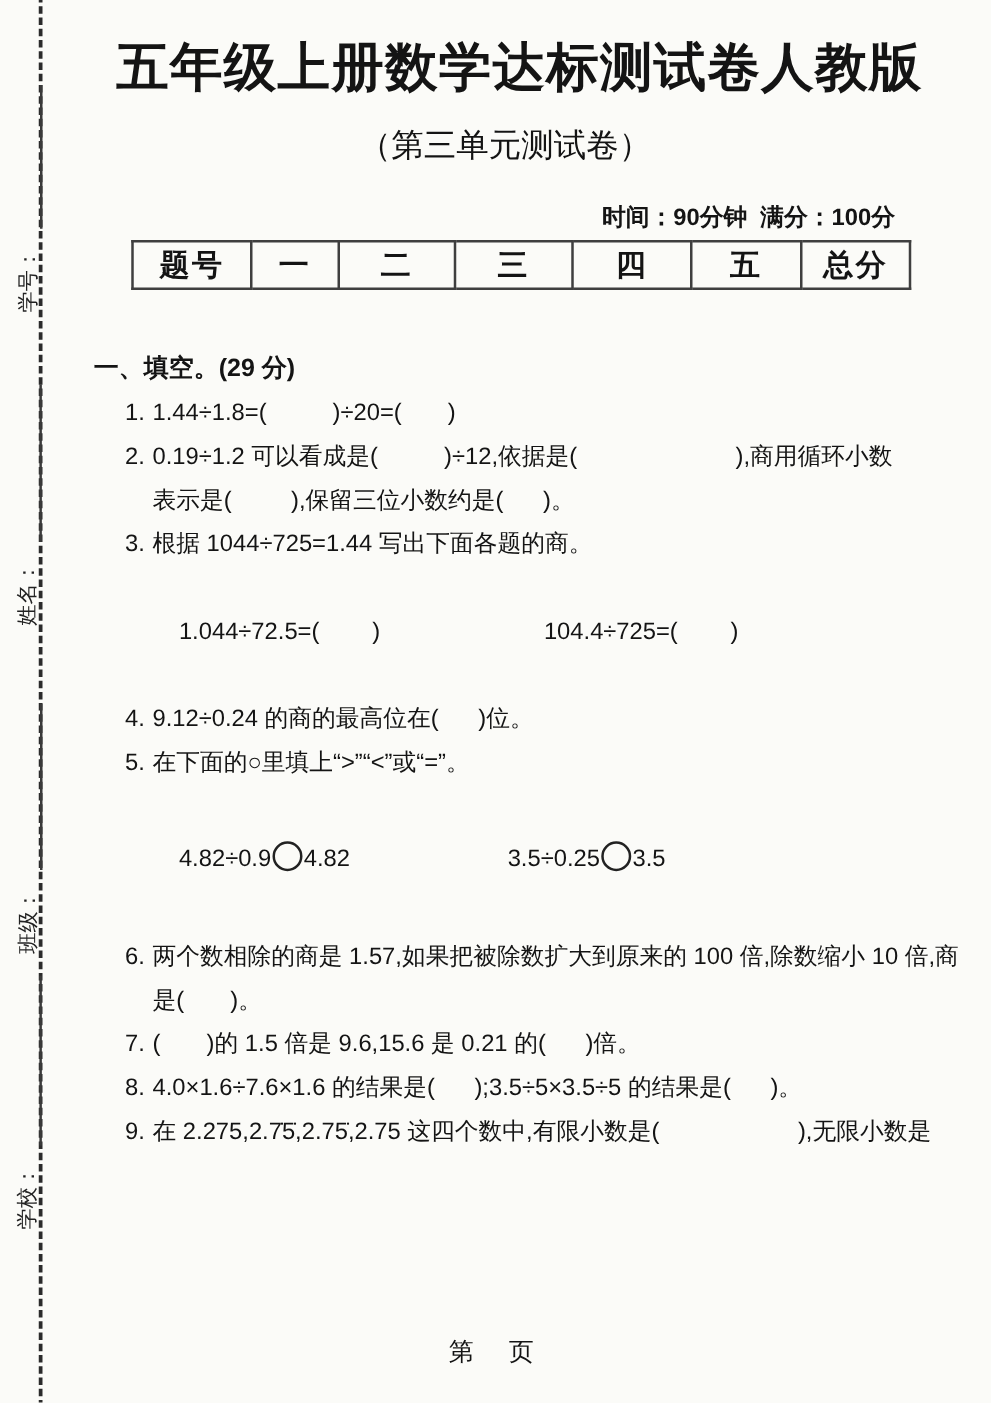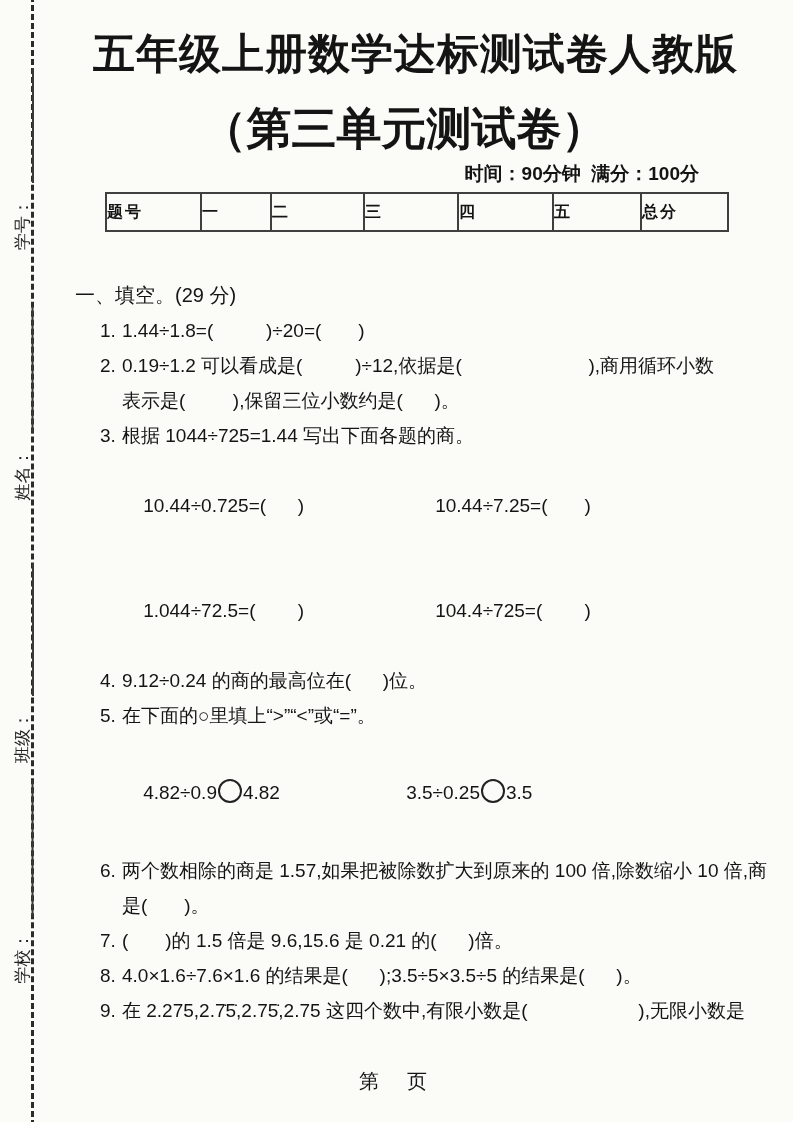--- a/index.html
+++ b/index.html
@@ -21,38 +21,38 @@
   #field-class{width:200px;left:-79px;top:650px;}
   #field-school{width:203px;left:-81px;top:869px;}
 
   
   .page-title{
     position:absolute;left:70px;width:668px;top:26px;text-align:right;
     font-size:42px;font-weight:bold;letter-spacing:1px;white-space:nowrap;
   }
   .page-subtitle{
     position:absolute;left:70px;width:668px;top:99px;text-align:center;
-    font-size:45px;font-weight:bold;white-space:nowrap;
+    font-size:26px;font-weight:normal;white-space:nowrap;
   }
   .exam-meta{
-    position:absolute;left:59px;width:640px;top:161px;text-align:right;
+    position:absolute;left:76px;width:640px;top:161px;text-align:right;
     font-size:19px;font-weight:bold;white-space:pre;
   }
 
   
   table.score{position:absolute;left:105px;top:192px;border-collapse:collapse;table-layout:fixed;}
   table.score td{
-    border:2px solid #3f3f3f;height:36px;vertical-align:middle;
-    font-size:16px;font-weight:bold;letter-spacing:2px;padding:0;
+    border:2px solid #3f3f3f;height:36px;text-align:center;vertical-align:middle;
+    font-size:24px;font-weight:bold;letter-spacing:2px;padding:0;
   }
 
   
   .content{position:absolute;left:75px;top:278px;width:690px;font-size:19px;line-height:35px;}
   .line{white-space:pre;}
-  .sec-heading{font-weight:normal;font-size:20px;}
+  .sec-heading{font-weight:bold;font-size:20px;}
   .q{padding-left:25px;display:flex;}
   .qno{flex:0 0 auto;min-width:22px;}
   .qtext{white-space:pre;}
   .cont{padding-left:47px;}
   .col1{display:inline-block;width:292px;white-space:pre;}
   .cmp-row{line-height:40px;}
   .cmp-row .col1{width:263px;}
   .circle{
     display:inline-block;width:20px;height:20px;border:2px solid #222;border-radius:50%;
     vertical-align:-4px;margin:0 1px;background:transparent;
@@ -126,23 +126,20 @@
     <span class="qno">2.</span>
     <span class="qtext">0.19÷1.2 可以看成是(          )÷12,依据是(                        ),商用循环小数</span>
   </div>
   <div class="line cont">表示是(         ),保留三位小数约是(      )。</div>
 
   <div class="line q">
     <span class="qno">3.</span>
     <span class="qtext">根据 1044÷725=1.44 写出下面各题的商。</span>
   </div>
   <div class="line cont">
-    <span class="col1">10.44÷0.725=(      )</span><span>10.44÷7.25=(       )</span>
-  </div>
-  <div class="line cont">
     <span class="col1">1.044÷72.5=(        )</span><span>104.4÷725=(        )</span>
   </div>
 
   <div class="line q">
     <span class="qno">4.</span>
     <span class="qtext">9.12÷0.24 的商的最高位在(      )位。</span>
   </div>
 
   <div class="line q">
     <span class="qno">5.</span>

